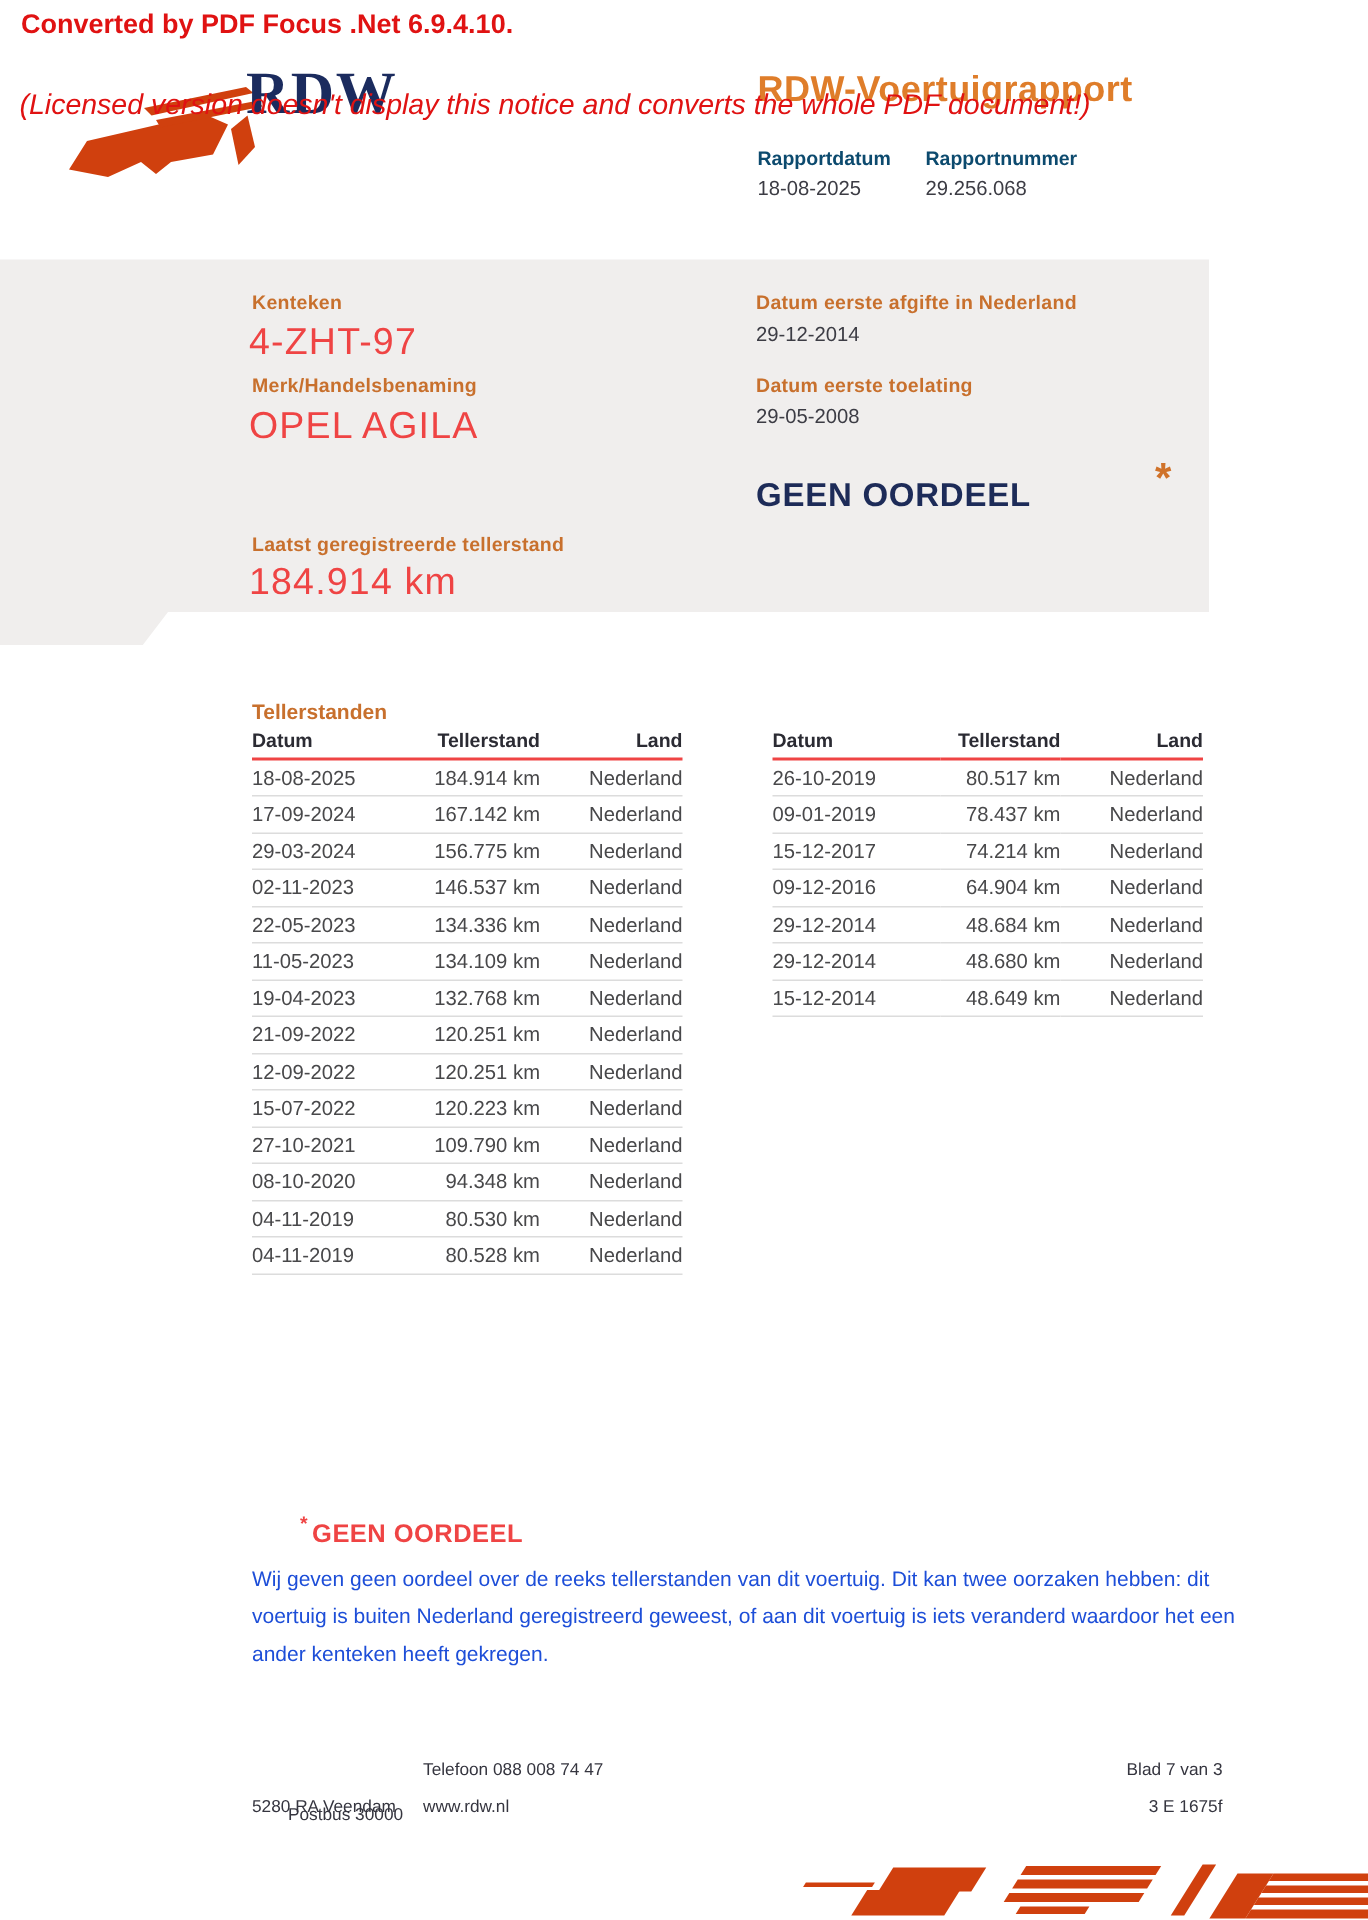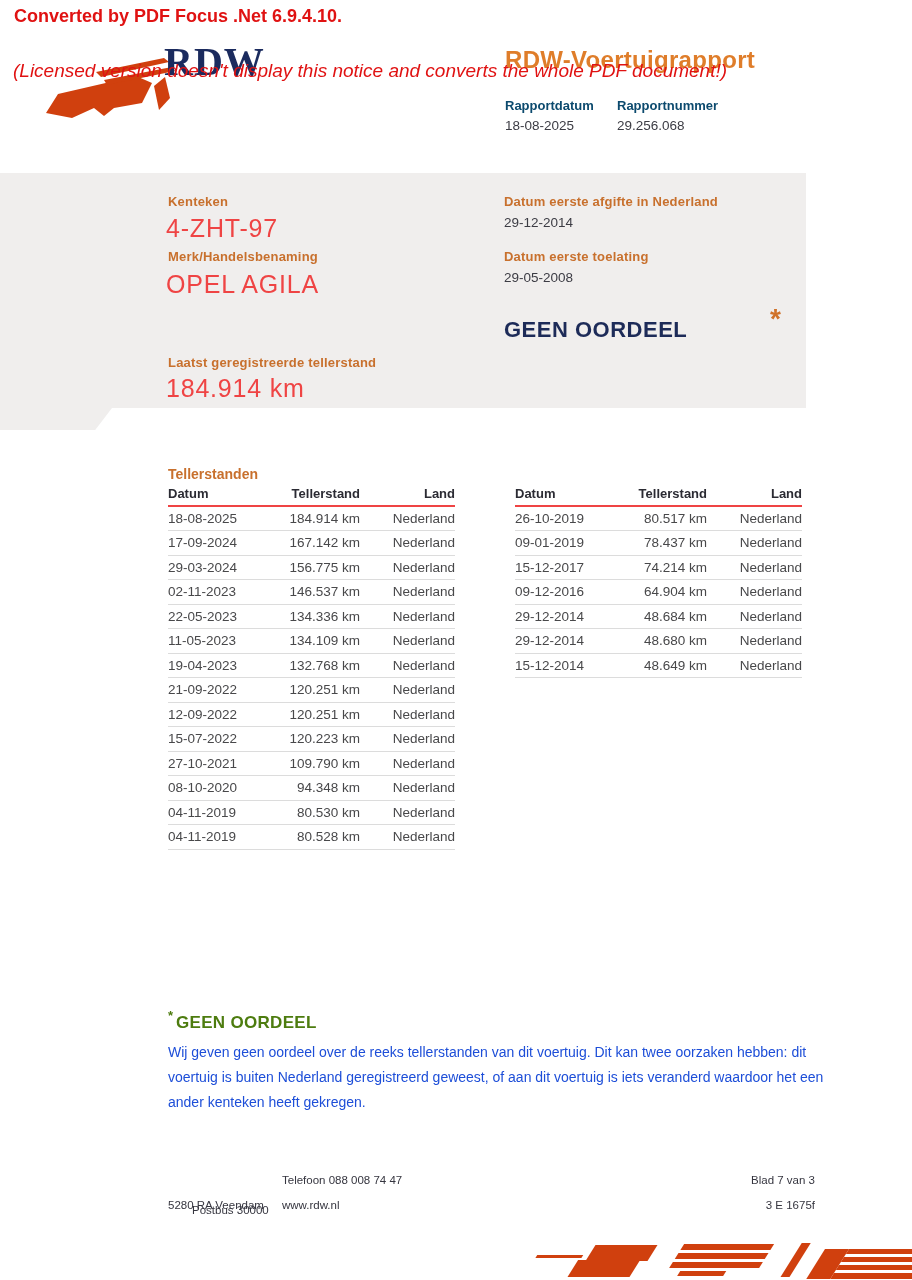--- a/index.html
+++ b/index.html
@@ -56,21 +56,21 @@
   .ttable th { font-size:13px; font-weight:bold; color:#2b2b33; text-align:left;
                padding:0 0 4px 0; border-bottom:2px solid #ef4444; }
   .ttable th:nth-child(2), .ttable th:nth-child(3) { text-align:right; }
   .ttable td { font-size:13.5px; color:#48484a; height:24.5px; padding:0;
                border-bottom:1px solid #dcdcdc; vertical-align:middle; }
   .ttable td:nth-child(2), .ttable td:nth-child(3) { text-align:right; }
   .ttable col.c1 { width:112px; } .ttable col.c2 { width:80px; } .ttable col.c3 { width:95px; }
 
   
   .footnote { left:168px; top:1008px; width:660px; }
-  .footnote-head { color:#4d7c0f; }
+  .footnote-head { color:#ef4444;margin-left:32px; }
   .footnote-star { font-size:13px; font-weight:bold; vertical-align:8px; }
   .footnote-title { font-size:17px; font-weight:bold; letter-spacing:0.3px; margin-left:3px; }
   .footnote-text { margin-top:7px; font-size:14px; line-height:25px; color:#1d4ed8; width:656px; }
 
   
   .ftr { font-size:11.5px; color:#35353f; }
   .f-a1 { left:168px; top:1204px;padding-left:24px; } .f-a2 { left:168px; top:1199px; }
   .f-p  { left:282px; top:1174px; } .f-w  { left:282px; top:1199px; }
   .f-pg { left:615px; top:1174px; width:200px; text-align:right; }
   .f-fc { left:615px; top:1199px; width:200px; text-align:right; }

